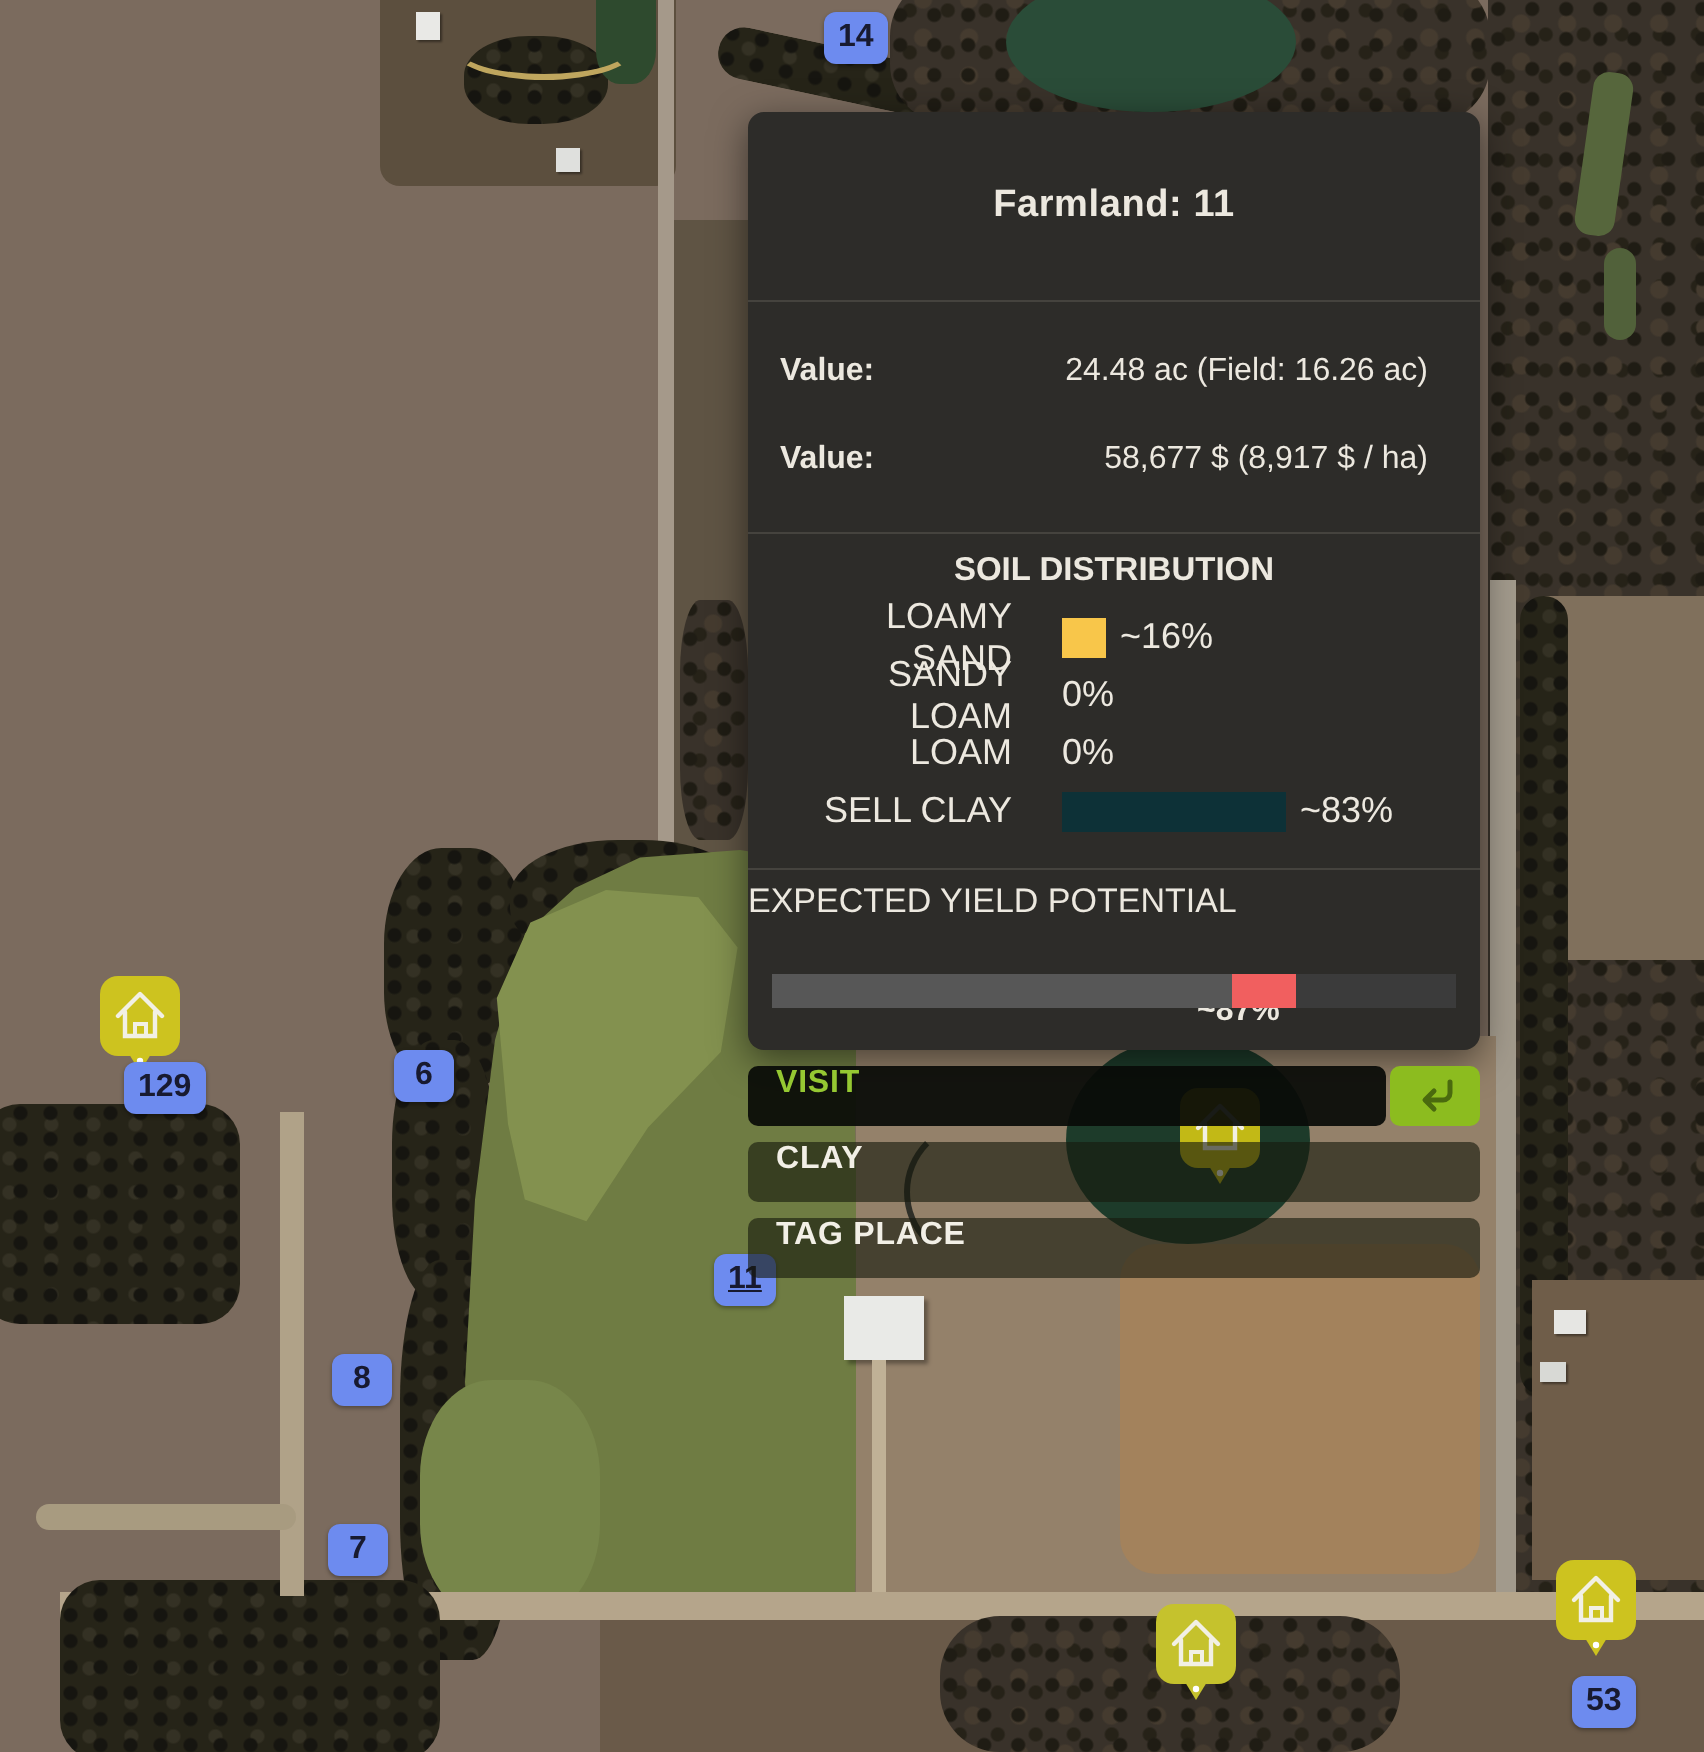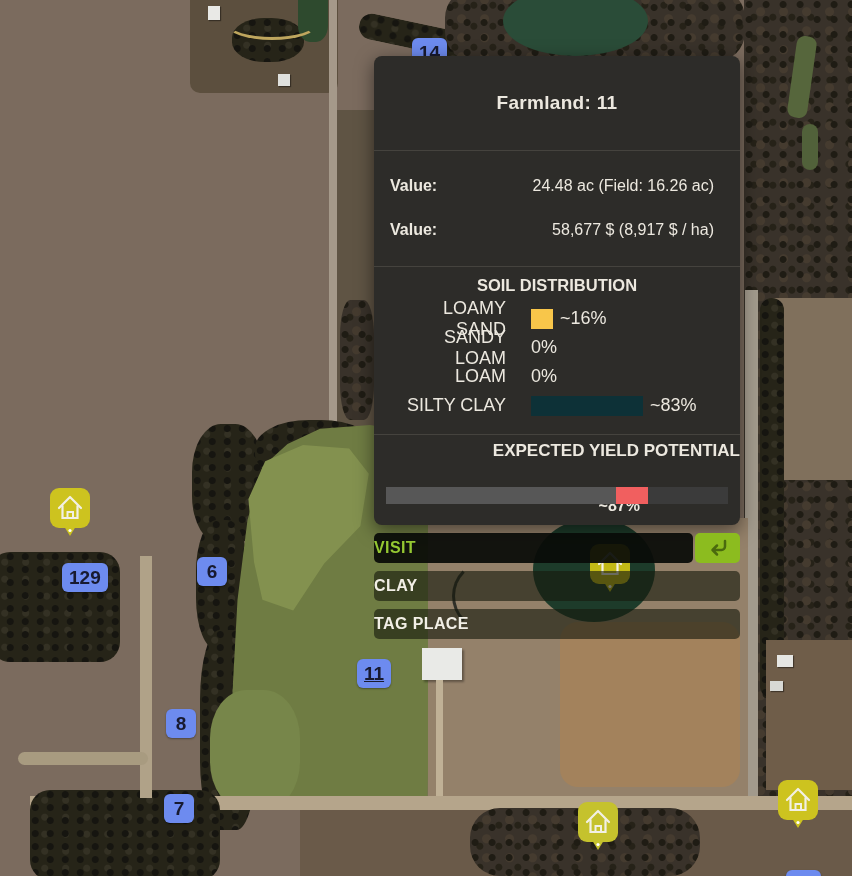--- a/index.html
+++ b/index.html
@@ -15,53 +15,53 @@
       radial-gradient(circle at 52% 82%, #262218 0 3px, rgba(0,0,0,0) 4px);
     background-size:17px 15px,23px 19px,19px 21px;}
   .tex-dark{background-color:#262418;
     background-image:
       radial-gradient(circle at 35% 35%, #161510 0 3px, rgba(0,0,0,0) 4px),
       radial-gradient(circle at 70% 60%, #343124 0 3px, rgba(0,0,0,0) 4px);
     background-size:15px 13px,21px 17px;}
   .road{background:#b2a489;}
   
   .marker{position:absolute;background:#6d8bef;color:#181a30;font-weight:bold;
-    font-size:19px;line-height:1;display:flex;align-items:center;justify-content:center;
-    border-radius:6px;padding:5px 7px;min-width:16px;box-shadow:0 1px 2px rgba(0,0,0,.35);margin-top:32px;}
+    font-size:16px;line-height:1;display:flex;align-items:center;justify-content:center;
+    border-radius:6px;padding:5px 7px;min-width:16px;box-shadow:0 1px 2px rgba(0,0,0,.35);}
   
   .pin{position:absolute;width:44px;height:52px;}
   
   #panel{position:absolute;left:374px;top:56px;width:366px;background:#2d2c29;
     border-radius:8px;box-shadow:0 5px 18px rgba(0,0,0,.5);color:#ece8df;z-index:30;}
   #panel .hdr{height:94px;display:flex;align-items:center;justify-content:center;
     font-size:19px;font-weight:bold;letter-spacing:.3px;}
   .divider{height:1px;background:#45433e;margin:0;}
   .stats{padding:13px 26px 14px 16px;}
   .stat-row{display:flex;justify-content:space-between;align-items:center;height:44px;
     font-size:16px;font-weight:bold;}
   .stat-row .val{font-weight:normal;}
   .soil{padding:9px 0 14px 0;}
   .soil-h{text-align:center;font-size:16.5px;font-weight:bold;margin-bottom:9px;}
   .soil-row{display:flex;align-items:center;height:29px;font-size:18px;}
   .soil-row .lab{width:116px;margin-left:16px;text-align:right;flex:0 0 auto;}
   .soil-row .bar{height:20px;margin-left:25px;flex:0 0 auto;}
   .soil-row .pct{margin-left:7px;text-align:right;}
   .soil-row .pct.nobar{margin-left:25px;}
   .yield{padding:6px 0 21px 0;}
-  .yield-h{text-align:right;font-size:17px;font-weight:bold;}
+  .yield-h{text-align:left;font-size:17px;font-weight:normal;}
   .yield-lblrow{position:relative;height:24px;font-size:16px;font-weight:bold;}
   #yield-percent{position:absolute;transform:translateX(-50%);}
   .yield-bar{position:relative;margin:2px 12px 0 12px;height:17px;background:#3b3b3b;overflow:hidden;}
   #yield-fill{position:absolute;left:0;top:0;bottom:0;background:#575757;}
   #yield-marker{position:absolute;top:0;bottom:0;background:#f15f5f;}
   
   #actions{position:absolute;left:374px;top:533px;width:366px;z-index:40;}
   .btn-row{height:30px;margin-bottom:8px;display:flex;}
-  .btn-main{flex:1;display:flex;align-items:center;border-radius:5px;
-    font-size:16px;font-weight:bold;color:#f2efe6;letter-spacing:.4px;}
+  .btn-main{flex:1;display:flex;border-radius:5px;
+    padding-left:14px;font-size:16px;font-weight:bold;color:#f2efe6;letter-spacing:.4px;}
   .btn-dim{background:rgba(22,26,13,.62);}
   #visit-row .btn-main{background:rgba(9,11,7,.93);color:#95c832;}
   .key-btn{width:45px;margin-left:2px;border-radius:5px;background:#8cbc1f;
     display:flex;align-items:center;justify-content:center;}
 </style>
 </head>
 <body>
 
 <div id="map">
 
@@ -206,21 +206,21 @@
       <span class="lab">SANDY LOAM</span>
 
       <span class="pct nobar">0%</span>
     </div>
     <div class="soil-row">
       <span class="lab">LOAM</span>
 
       <span class="pct nobar">0%</span>
     </div>
     <div class="soil-row">
-      <span class="lab">SILTY CLAY</span>
+      <span class="lab">SELL CLAY</span>
       <span class="bar" style="width: 112px; background: rgb(13, 49, 55);"></span>
       <span class="pct">~83%</span>
     </div>
   </div>
   <div class="divider"></div>
 
   <div class="yield">
     <div class="yield-h">EXPECTED YIELD POTENTIAL</div>
     <div class="yield-lblrow">
       <span id="yield-percent" style="left: 67%; margin-top: 36px;">~87%</span>

